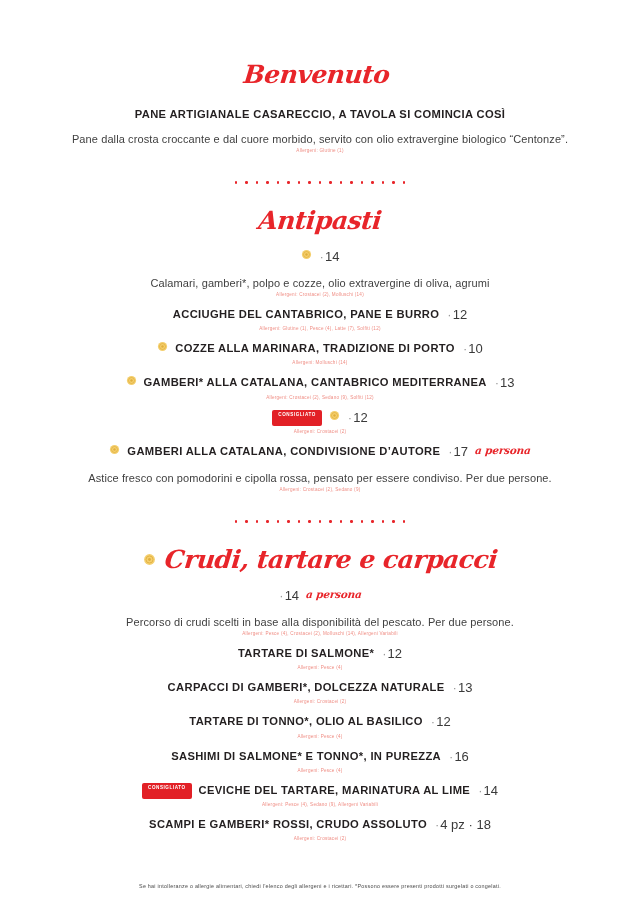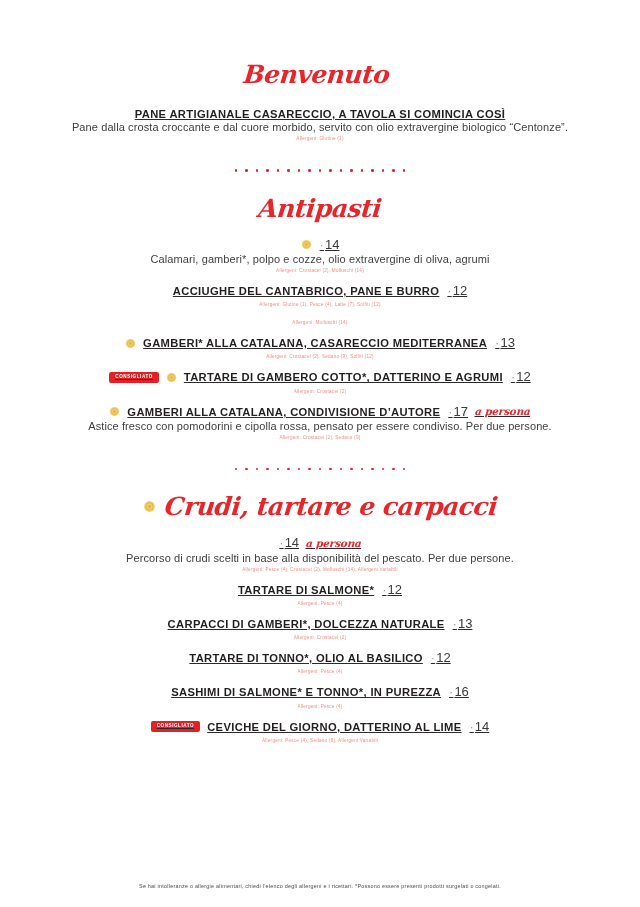--- a/index.html
+++ b/index.html
@@ -67,25 +67,23 @@
     display: block;
   }
 
   
   .item {
     text-align: center;
     margin: 0;
   }
   .item-title-row {
     display: flex;
-    align-items: center;
     justify-content: center;
     gap: 7px;
     line-height: 1.25;
-    text-decoration: underline;
   }
   .item-name {
     font-size: 11.2px;
     font-weight: 700;
     letter-spacing: 0.35px;
     color: #231f20;
     white-space: nowrap;
   }
   .item-price {
     font-size: 13px;
@@ -103,21 +101,21 @@
     font-weight: 700;
     color: #e8252a;
     font-size: 10.5px;
     transform: skewX(-6deg);
     display: inline-block;
     letter-spacing: -0.2px;
   }
   .item-desc {
     font-size: 11px;
     color: #3f3f3f;
-    margin-top: 0;
+    margin-top: 12px;
     letter-spacing: 0.1px;
   }
   .item-allergens {
     font-size: 4.6px;
     color: #ef8d84;
     margin-top: 3px;
     letter-spacing: 0.25px;
   }
 
   
@@ -231,49 +229,57 @@
     <div class="item-title-row">
       <span class="item-name">ACCIUGHE DEL CANTABRICO, PANE E BURRO</span>
       <span class="item-price"><span class="sep">·</span><span>12</span></span>
     </div>
     <div class="item-allergens">Allergeni: Glutine (1), Pesce (4), Latte (7), Solfiti (12)</div>
   </div>
 
   <div class="spacer-10"></div>
 
   <div class="item row-wrap">
-    <div class="item-allergens">Allergeni: Molluschi (14)</div>
-  </div>
-
-  <div class="spacer-10"></div>
-
-  <div class="item row-wrap">
     <div class="item-title-row">
       <svg class="gold-icon" viewBox="0 0 24 24">
         <circle cx="12" cy="12" r="10" fill="#f4cf6e"></circle>
         <circle cx="12" cy="12" r="6.5" fill="none" stroke="#e0ae3c" stroke-width="1.6"></circle>
         <circle cx="12" cy="12" r="2.6" fill="#e0ae3c"></circle>
       </svg>
-      <span class="item-name">GAMBERI* ALLA CATALANA, CASARECCIO MEDITERRANEA</span>
+      <span class="item-name">COZZE ALLA MARINARA, TRADIZIONE DI PORTO</span>
+      <span class="item-price"><span class="sep">·</span><span>10</span></span>
+    </div>
+    <div class="item-allergens">Allergeni: Molluschi (14)</div>
+  </div>
+
+  <div class="spacer-10"></div>
+
+  <div class="item row-wrap">
+    <div class="item-title-row">
+      <svg class="gold-icon" viewBox="0 0 24 24">
+        <circle cx="12" cy="12" r="10" fill="#f4cf6e"></circle>
+        <circle cx="12" cy="12" r="6.5" fill="none" stroke="#e0ae3c" stroke-width="1.6"></circle>
+        <circle cx="12" cy="12" r="2.6" fill="#e0ae3c"></circle>
+      </svg>
+      <span class="item-name">GAMBERI* ALLA CATALANA, CANTABRICO MEDITERRANEA</span>
       <span class="item-price"><span class="sep">·</span><span>13</span></span>
     </div>
     <div class="item-allergens">Allergeni: Crostacei (2), Sedano (9), Solfiti (12)</div>
   </div>
 
   <div class="spacer-10"></div>
 
   <div class="item row-wrap">
     <div class="item-title-row">
       <span class="badge-consigliato">CONSIGLIATO</span>
       <svg class="gold-icon" viewBox="0 0 24 24">
         <circle cx="12" cy="12" r="10" fill="#f4cf6e"></circle>
         <circle cx="12" cy="12" r="6.5" fill="none" stroke="#e0ae3c" stroke-width="1.6"></circle>
         <circle cx="12" cy="12" r="2.6" fill="#e0ae3c"></circle>
       </svg>
-      <span class="item-name">TARTARE DI GAMBERO COTTO*, DATTERINO E AGRUMI</span>
       <span class="item-price"><span class="sep">·</span><span>12</span></span>
     </div>
     <div class="item-allergens">Allergeni: Crostacei (2)</div>
   </div>
 
   <div class="spacer-10"></div>
 
   <div class="item row-wrap">
     <div class="item-title-row">
       <svg class="gold-icon" viewBox="0 0 24 24">
@@ -371,24 +377,31 @@
       <span class="item-price"><span class="sep">·</span><span>16</span></span>
     </div>
     <div class="item-allergens">Allergeni: Pesce (4)</div>
   </div>
 
   <div class="spacer-10"></div>
 
   <div class="item row-wrap">
     <div class="item-title-row">
       <span class="badge-consigliato">CONSIGLIATO</span>
-      <span class="item-name">CEVICHE DEL GIORNO, DATTERINO AL LIME</span>
+      <span class="item-name">CEVICHE DEL TARTARE, MARINATURA AL LIME</span>
       <span class="item-price"><span class="sep">·</span><span>14</span></span>
     </div>
     <div class="item-allergens">Allergeni: Pesce (4), Sedano (9), Allergeni Variabili</div>
   </div>
 
   <div class="spacer-10"></div>
 
+  <div class="item row-wrap">
+    <div class="item-title-row">
+      <span class="item-name">SCAMPI E GAMBERI* ROSSI, CRUDO ASSOLUTO</span>
+      <span class="item-price"><span class="sep">·</span><span>4 pz · 18</span></span>
+    </div>
+    <div class="item-allergens">Allergeni: Crostacei (2)</div>
+  </div>
 
   <div class="footer-note">Se hai intolleranze o allergie alimentari, chiedi l’elenco degli allergeni e i ricettari.  *Possono essere presenti prodotti surgelati o congelati.</div>
 
 </div>
 
 </body></html>

